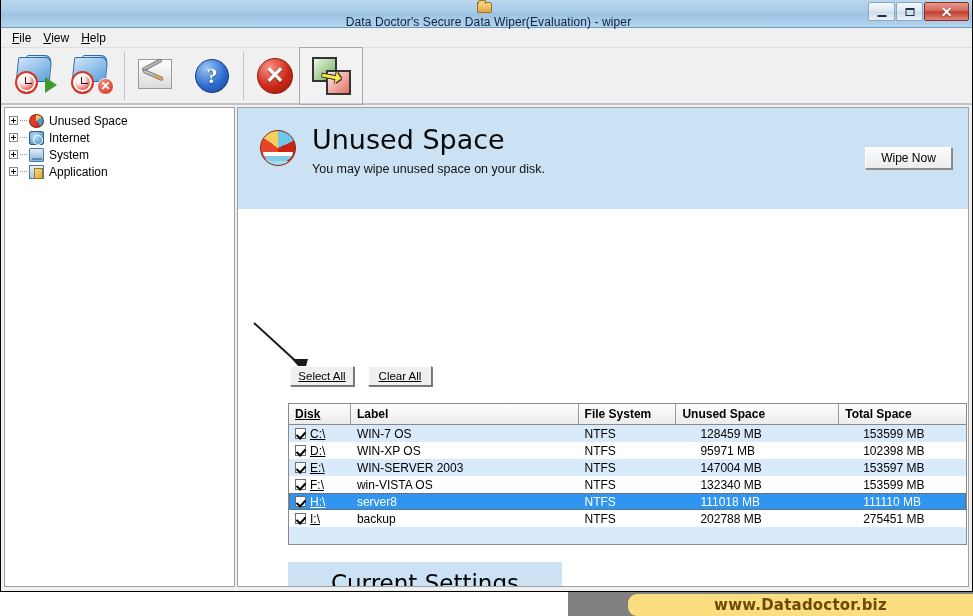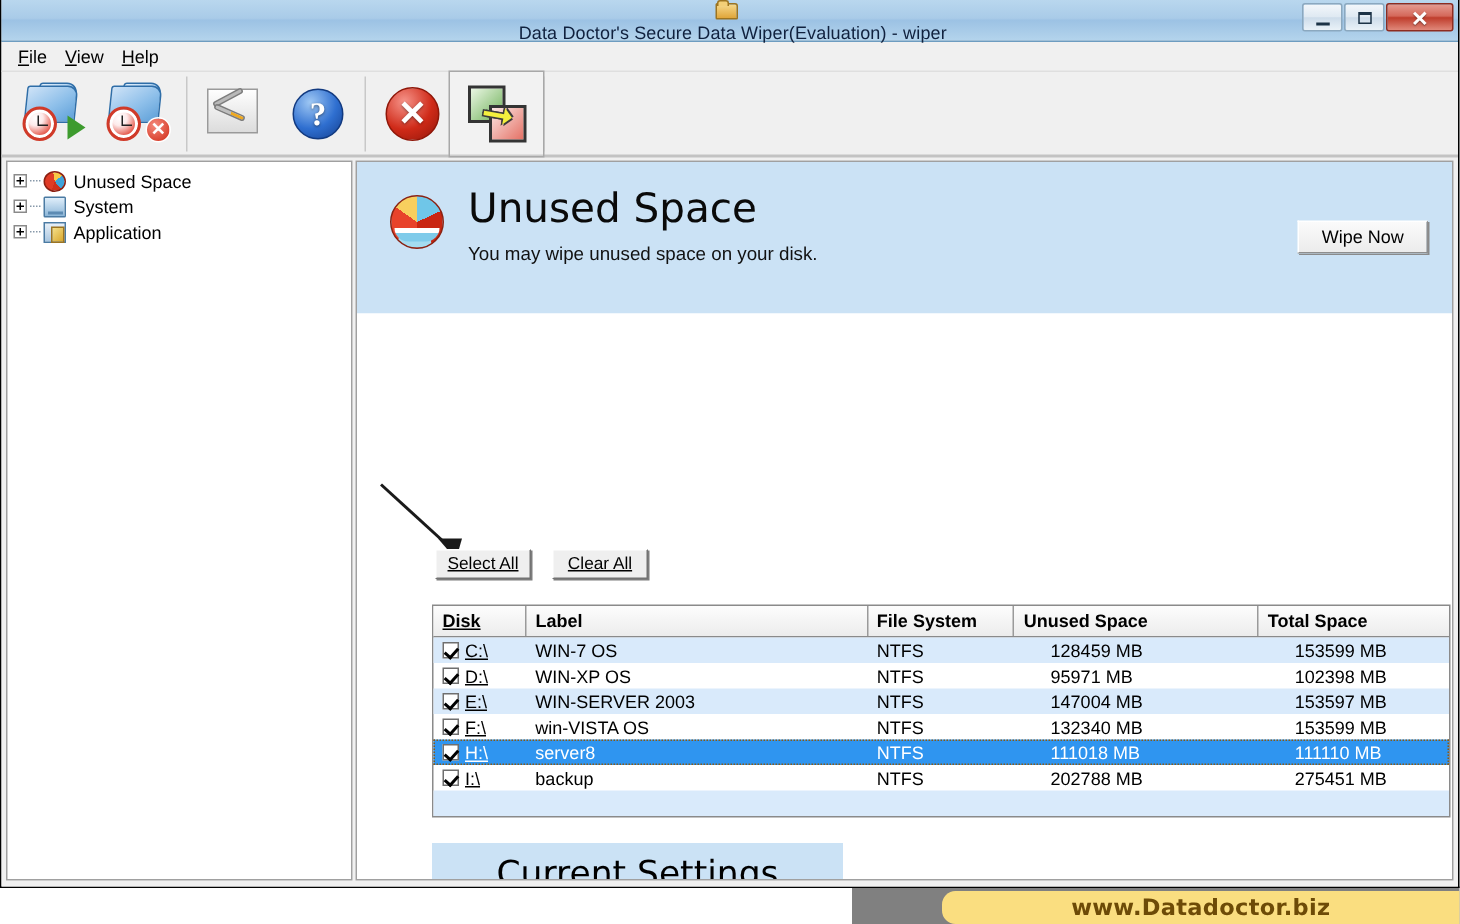--- a/index.html
+++ b/index.html
@@ -662,20 +662,26 @@
 
     <div id="sidebar">
 
       <div class="tree-row">
         <span class="tree-plus"></span>
         <span class="tree-dots"></span>
         <span class="tree-ico ti-unused"></span>
         <span class="tree-label">Unused Space</span>
       </div>
 
+      <div class="tree-row">
+        <span class="tree-plus"></span>
+        <span class="tree-dots"></span>
+        <span class="tree-ico ti-internet"></span>
+        <span class="tree-label">Internet</span>
+      </div>
 
       <div class="tree-row">
         <span class="tree-plus"></span>
         <span class="tree-dots"></span>
         <span class="tree-ico ti-system"></span>
         <span class="tree-label">System</span>
       </div>
 
       <div class="tree-row">
         <span class="tree-plus"></span>

